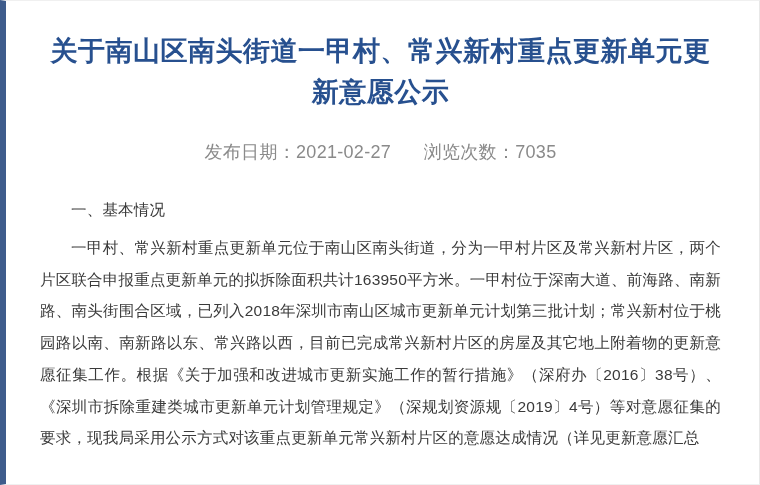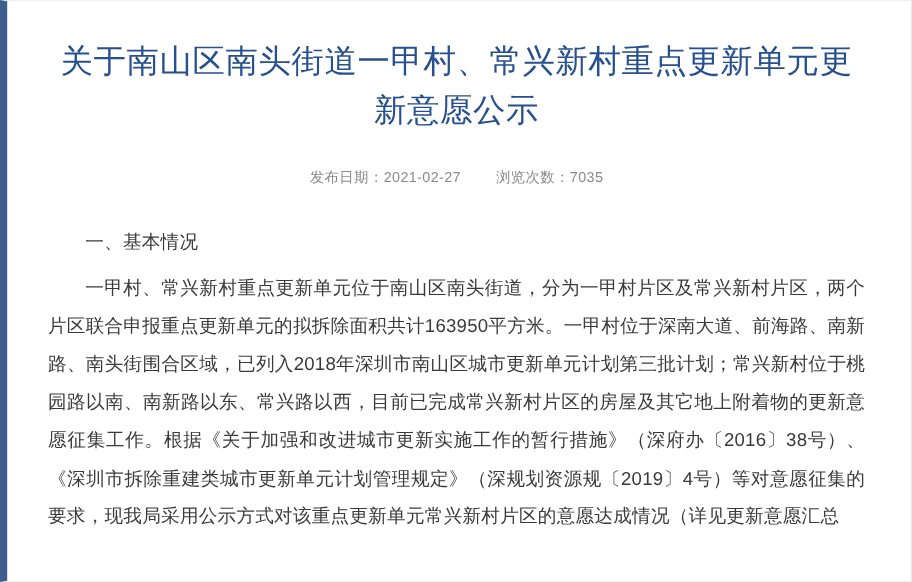--- a/index.html
+++ b/index.html
@@ -23,30 +23,30 @@
     border-right: 1px solid #e8e8e8;
     border-top: 1px solid #f0f0f0;
     border-bottom: 1px solid #f0f0f0;
   }
   .inner {
     padding: 26px 38px 0 34px;
   }
   .doc-title {
     color: #27508f;
     font-size: 27px;
-    font-weight: normal;
+    font-weight: bold;
     line-height: 1.5;
     text-align: center;
     letter-spacing: 0.5px;
     margin: 4px 6px 0 6px;
   }
   .meta {
     text-align: center;
     color: #8a8a8a;
-    font-size: 12px;
+    font-size: 18px;
     margin-top: 28px;
     letter-spacing: 0.3px;
   }
   .meta .meta-item {
     display: inline-block;
   }
   .meta .meta-gap {
     display: inline-block;
     width: 22px;
   }

